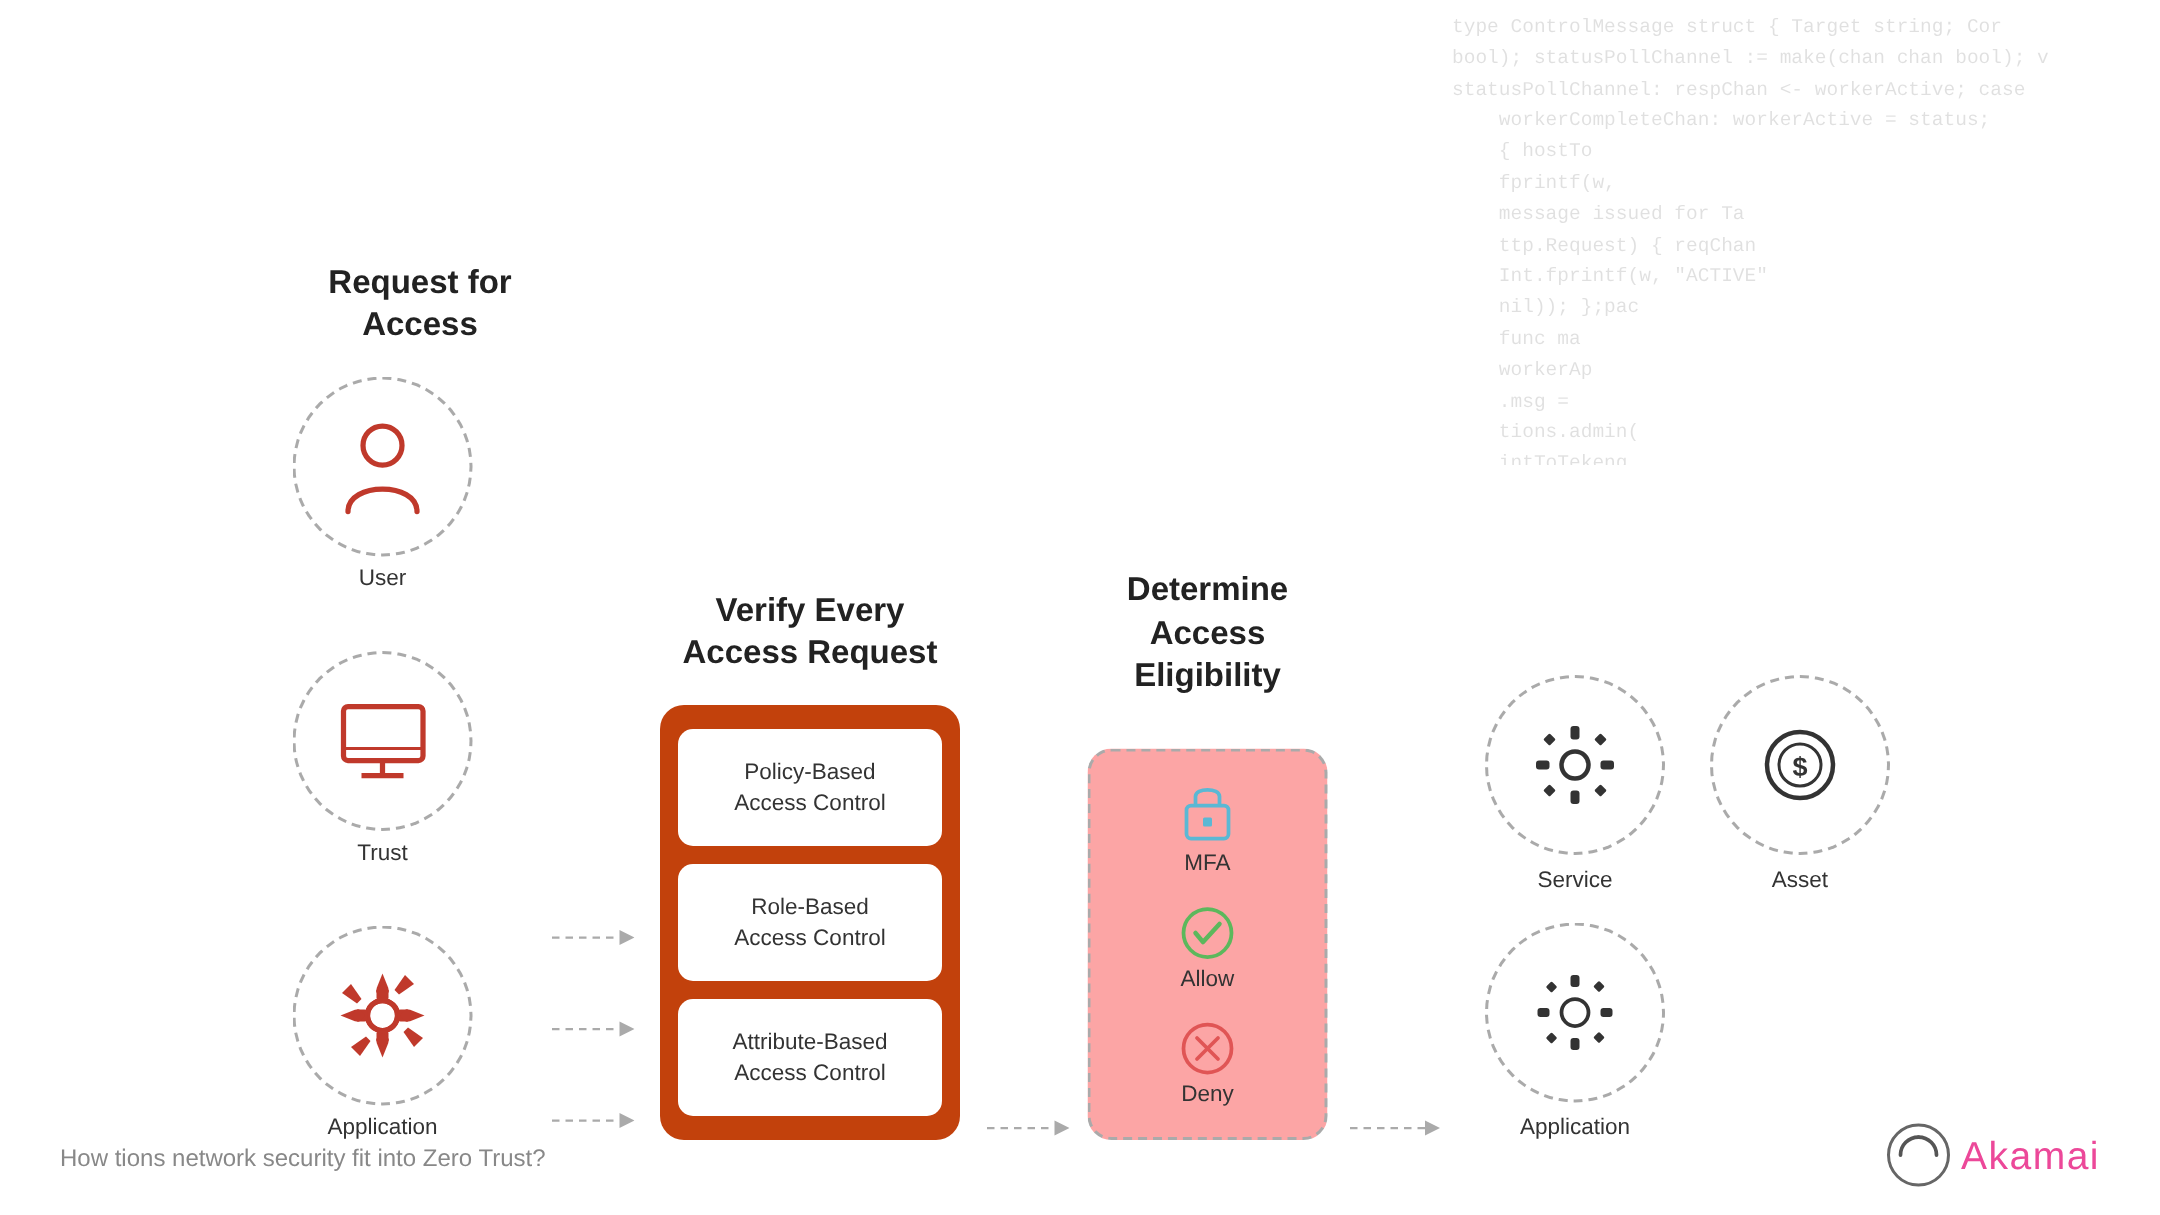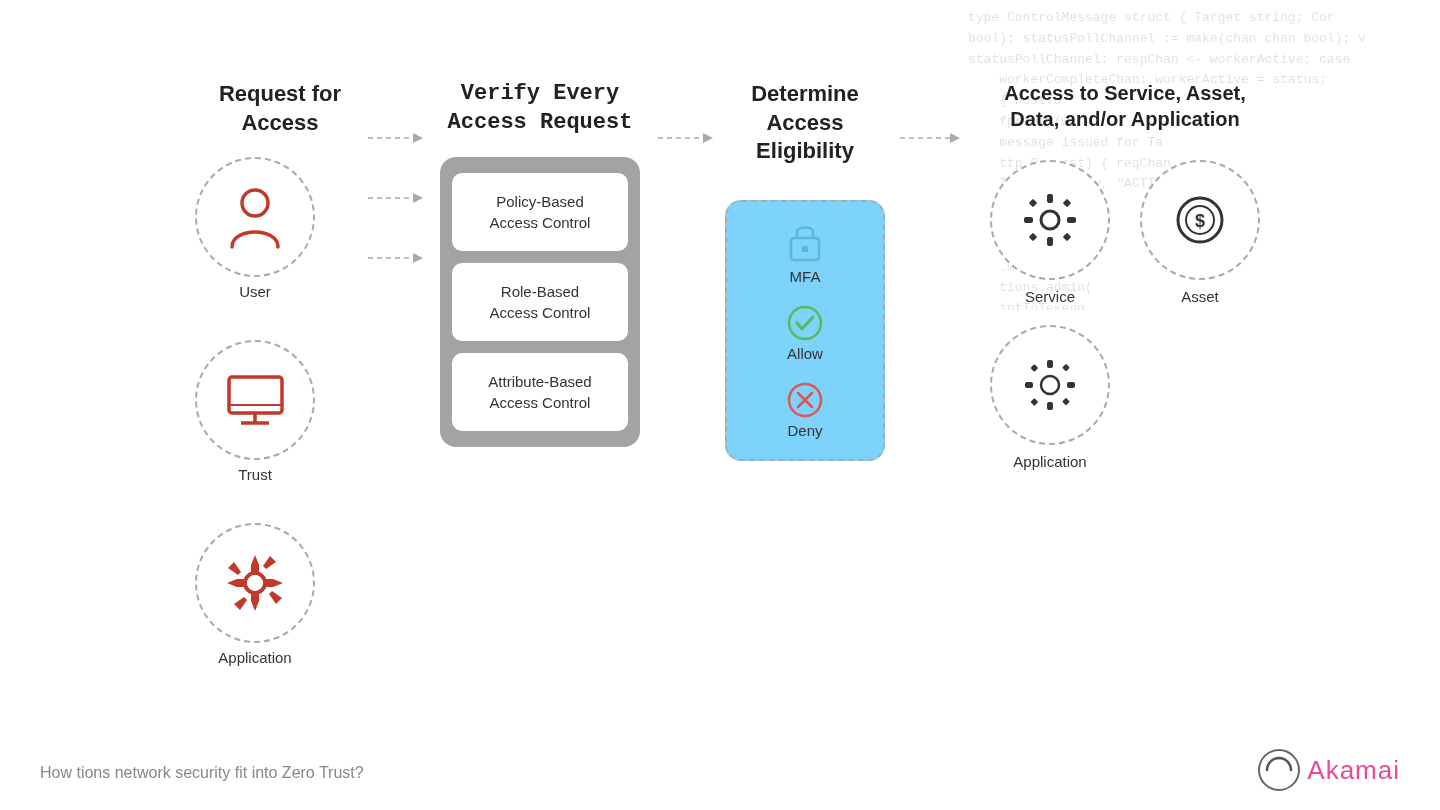--- a/index.html
+++ b/index.html
@@ -29,21 +29,21 @@
       overflow: hidden;
     }
 
     .main-diagram {
       position: absolute;
       top: 80px;
       left: 0;
       width: 1440px;
       height: 680px;
       display: flex;
-      align-items: flex-start;
+      align-items: flex-end;
       justify-content: center;
       gap: 0;
     }
 
     
     .col {
       display: flex;
       flex-direction: column;
       align-items: center;
     }
@@ -71,21 +71,21 @@
 
     .requestor-label {
       font-size: 15px;
       color: #333;
       margin-top: 6px;
       text-align: center;
     }
 
     
     .verify-box {
-      background: #a3a3a3;
+      background: #c2410c;
       border-radius: 16px;
       padding: 16px 12px;
       display: flex;
       flex-direction: column;
       gap: 12px;
       width: 200px;
     }
 
     .verify-item {
       background: #fff;
@@ -100,21 +100,21 @@
 
     
     .eligibility-box {
       border: 2px dashed #aaa;
       border-radius: 16px;
       padding: 20px 30px;
       display: flex;
       flex-direction: column;
       gap: 20px;
       align-items: center;
-      background: #7dd3fc;
+      background: #fca5a5;
       width: 160px;
     }
 
     .elig-item {
       display: flex;
       flex-direction: column;
       align-items: center;
       gap: 4px;
     }
 
@@ -301,21 +301,21 @@
     </div>
     <div>
       <svg width="55" height="16" viewBox="0 0 55 16">
           <line x1="0" y1="8" x2="45" y2="8" stroke="#aaa" stroke-width="1.5" stroke-dasharray="5,4"></line>
           <polygon points="45,3 55,8 45,13" fill="#aaa"></polygon>
         </svg>
     </div>
   </div>
 
   <div class="col col2">
-    <div class="col-title" style="margin-bottom:20px;font-family:Liberation Mono, monospace;">Verify Every<br>Access Request</div>
+    <div class="col-title" style="margin-bottom:20px;">Verify Every<br>Access Request</div>
     <div class="verify-box">
       <div class="verify-item">Policy-Based<br>Access Control</div>
       <div class="verify-item">Role-Based<br>Access Control</div>
       <div class="verify-item">Attribute-Based<br>Access Control</div>
     </div>
   </div>
 
   <div style="width:60px;display:flex;align-items:center;justify-content:center;padding-top:50px;">
     <svg width="55" height="16" viewBox="0 0 55 16">
         <line x1="0" y1="8" x2="45" y2="8" stroke="#aaa" stroke-width="1.5" stroke-dasharray="5,4"></line>
@@ -356,21 +356,20 @@
   </div>
 
   <div style="width:70px;display:flex;align-items:center;justify-content:center;padding-top:50px;">
     <svg width="60" height="16" viewBox="0 0 60 16">
         <line x1="0" y1="8" x2="50" y2="8" stroke="#aaa" stroke-width="1.5" stroke-dasharray="5,4"></line>
         <polygon points="50,3 60,8 50,13" fill="#aaa"></polygon>
       </svg>
   </div>
 
   <div class="col col4">
-    <div class="col-title" style="margin-bottom:28px;font-size:20px;">Access to Service, Asset,<br>Data, and/or Application</div>
     <div class="output-grid">
 
       <div class="output-item">
         <div class="dashed-circle">
 
           <svg width="60" height="60" viewBox="0 0 60 60">
             <circle cx="30" cy="30" r="9" fill="none" stroke="#333" stroke-width="3"></circle>
             <rect x="27" y="4" width="6" height="9" rx="2" fill="#333"></rect>
             <rect x="27" y="47" width="6" height="9" rx="2" fill="#333"></rect>
             <rect x="4" y="27" width="9" height="6" rx="2" fill="#333"></rect>

